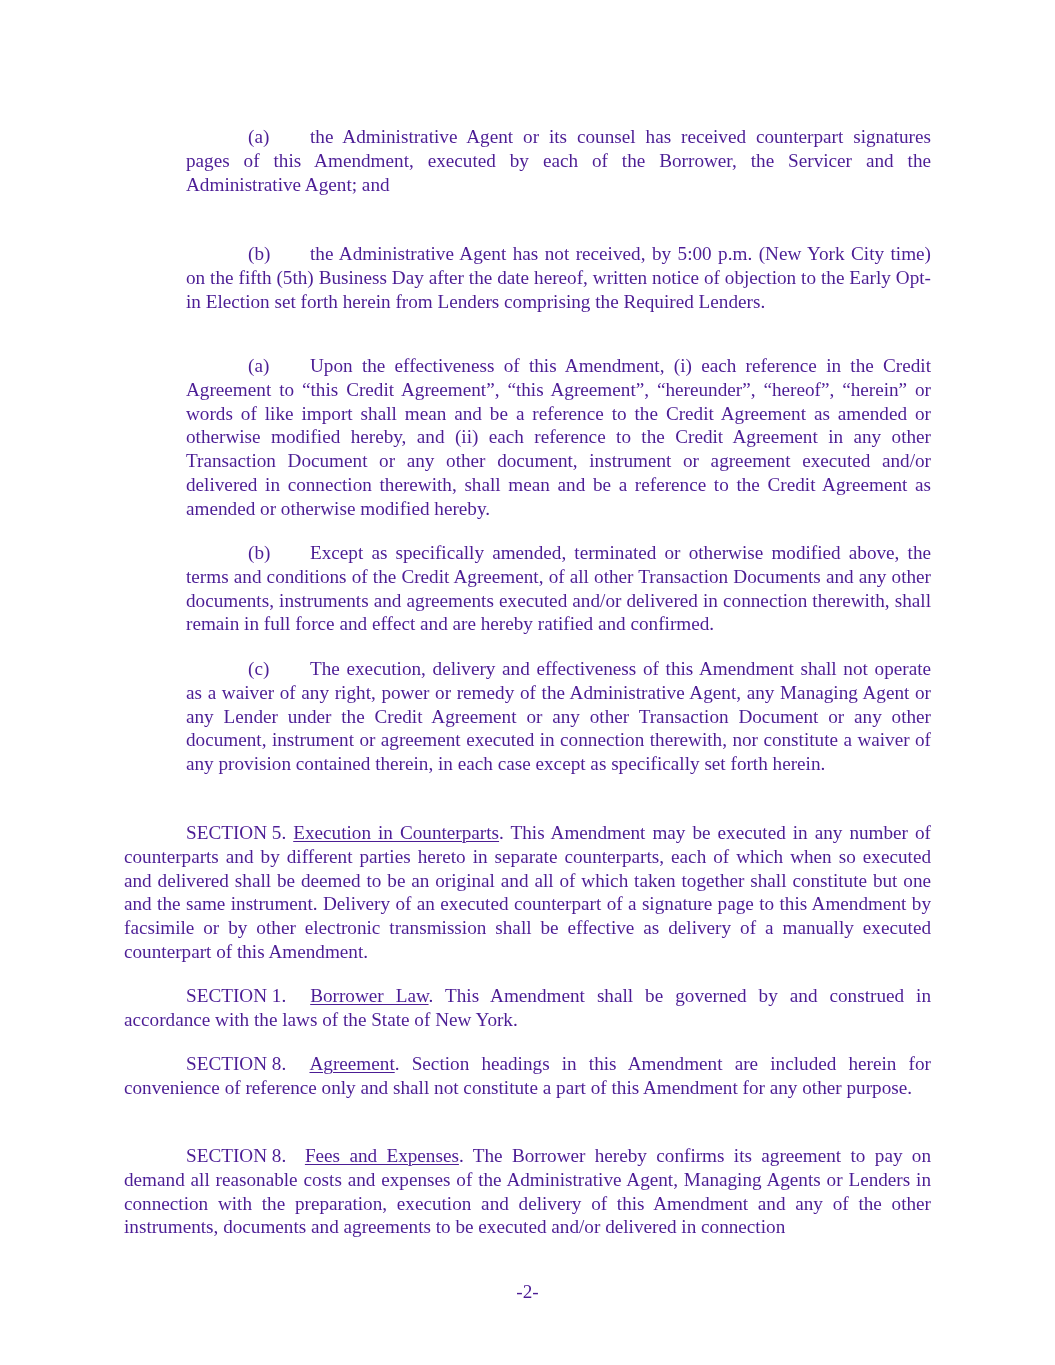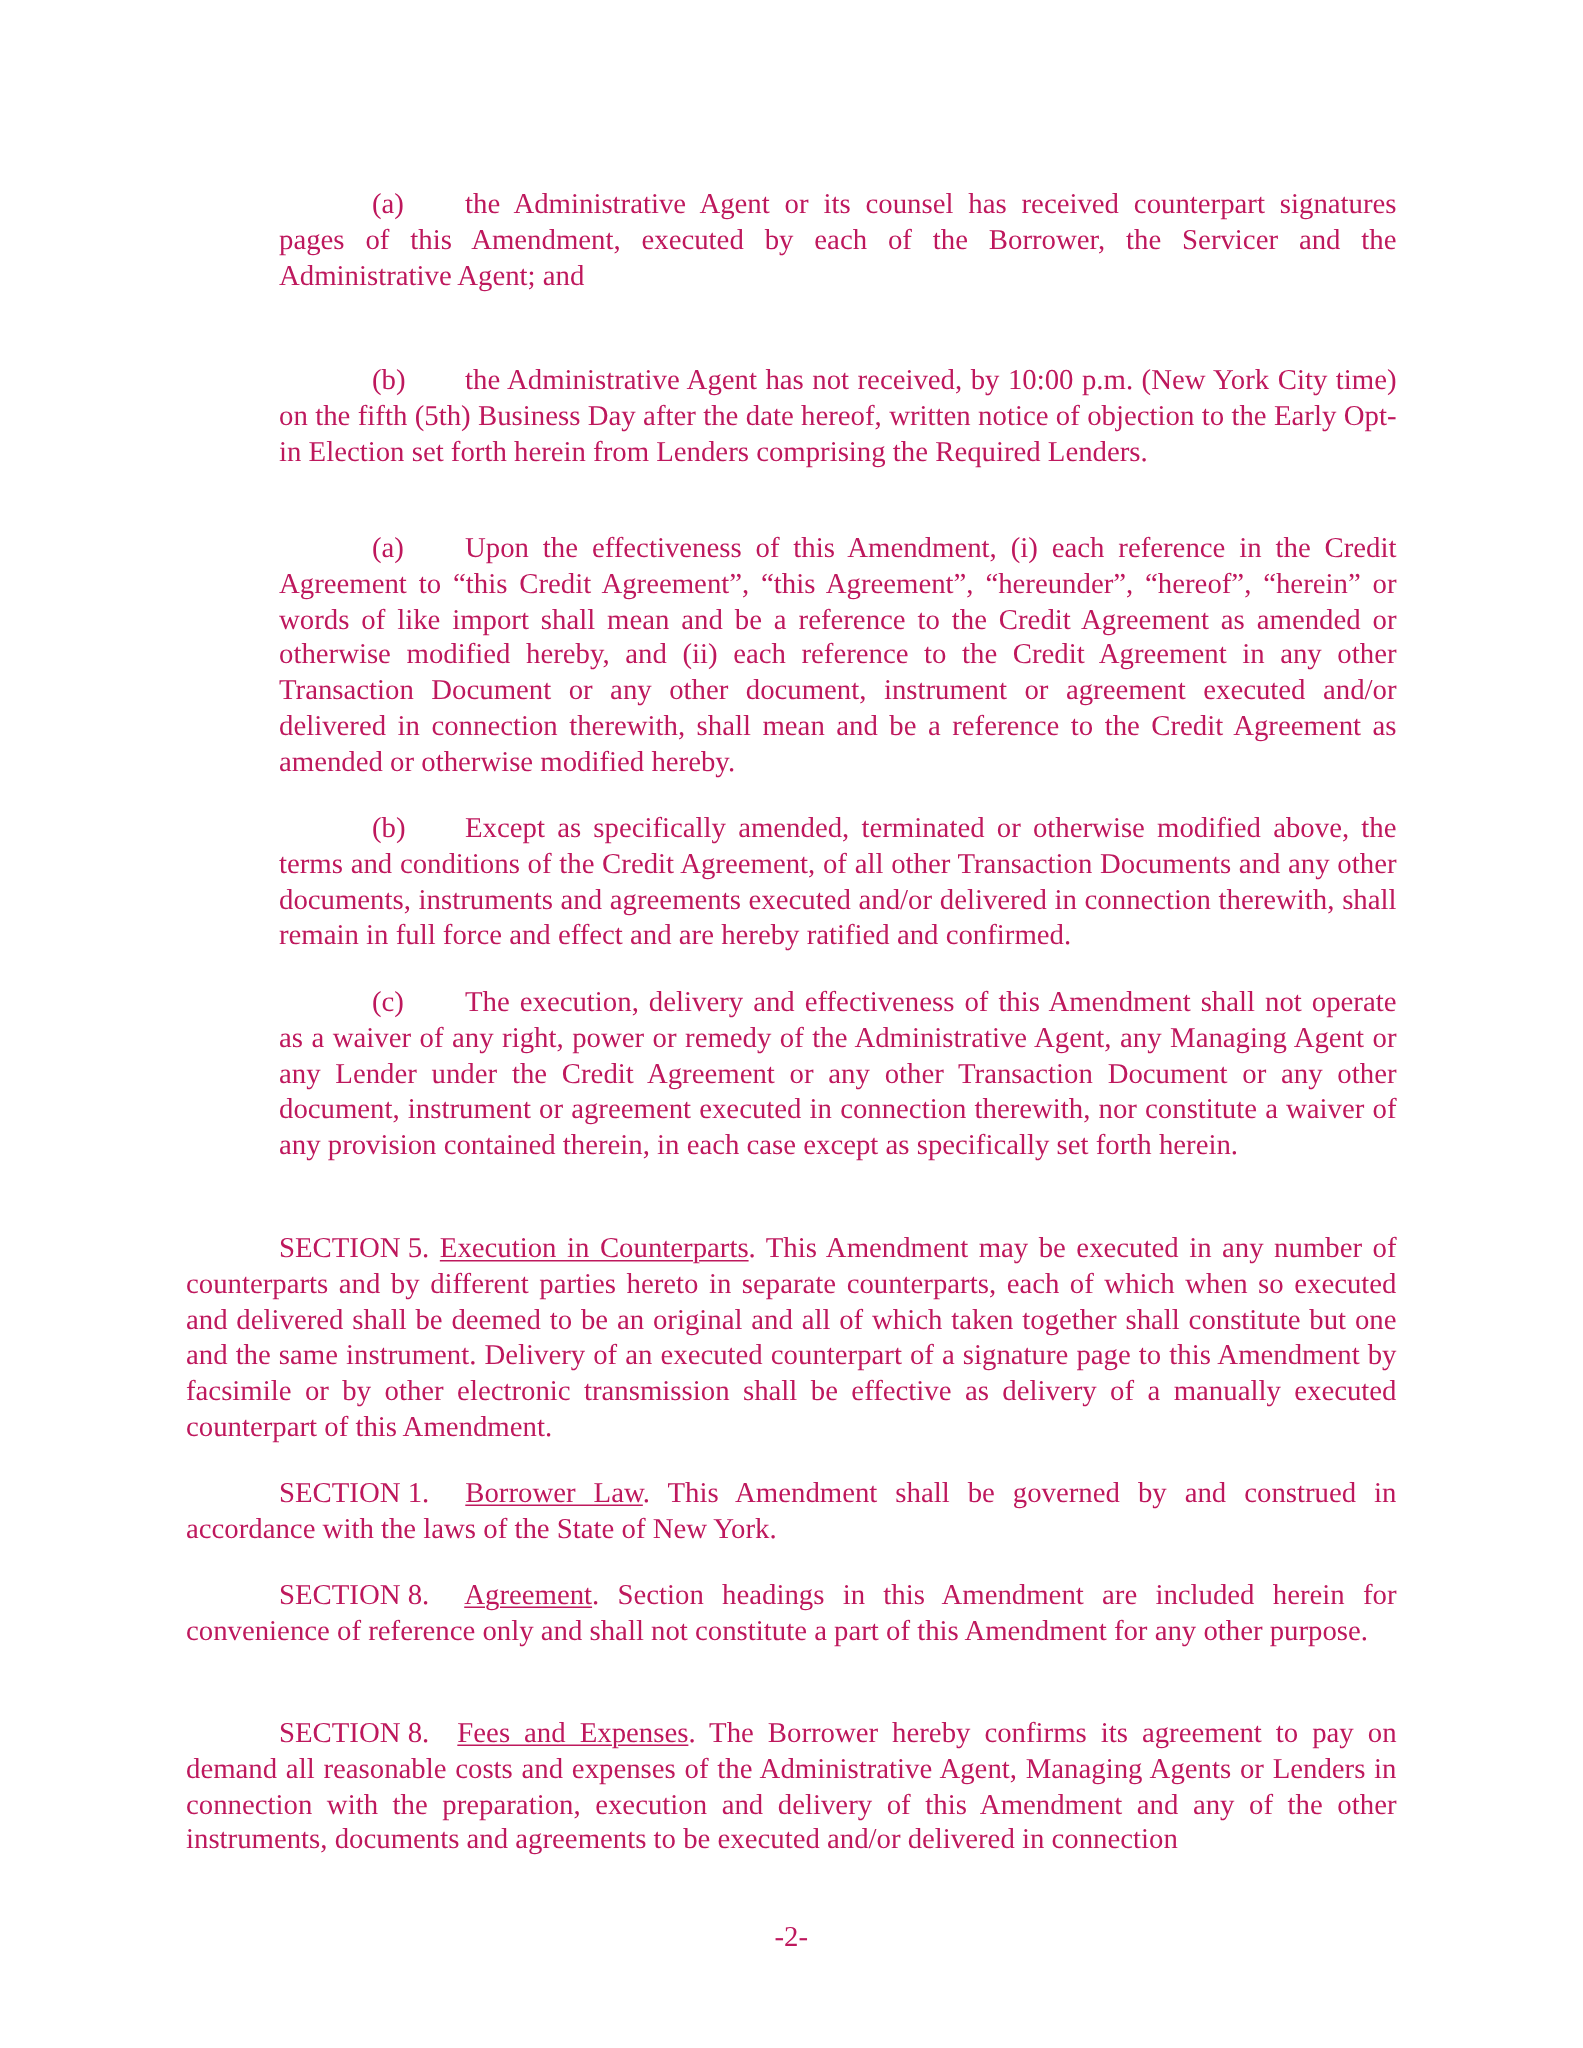--- a/index.html
+++ b/index.html
@@ -1,39 +1,39 @@
 <!DOCTYPE html>
 <html><head>
   <meta charset="utf-8">
   <style>
     html, body { margin: 0; padding: 0; background: #ffffff; }
     body { width: 1055px; height: 1365px; position: relative; overflow: hidden; }
     .page {
       position: absolute; left: 0; top: 0; width: 1007px; height: 1365px;
       font-family: "Liberation Serif", "DejaVu Serif", serif;
-      font-size: 19.2px; line-height: 23.75px; color: #be185d;
+      font-size: 19.2px; line-height: 23.75px; color: #4c1d95;
     }
     .para { position: absolute; text-align: justify; margin: 0; }
     .para.sub { left: 186px; width: 745px; }
     .para.full { left: 124px; width: 807px; }
     .para .lead { display: inline-block; }
     .para.sub .lead { margin-left: 62px; }
     .para.full .lead { margin-left: 62px; font-family: Liberation Serif, serif; }
     .label { display: inline-block; width: 62px; }
     .u { text-decoration: underline; text-underline-offset: 2px; text-decoration-thickness: 1px; }
     .footer { position: absolute; left: 0; width: 1055px; top: 1280px; text-align: center; }
   </style>
 </head>
 <body>
 
 <div class="page">
 
   <p class="para sub" style="top:125px;"><span class="lead"><span class="label">(a)</span></span><span>the Administrative Agent or its counsel has received counterpart signatures pages of this Amendment, executed by each of the Borrower, the Servicer and the Administrative Agent; and</span></p>
 
-  <p class="para sub" style="top:242px;"><span class="lead"><span class="label">(b)</span></span><span>the Administrative Agent has not received, by 10:00 p.m. (New York City time) on the fifth (5th) Business Day after the date hereof, written notice of objection to the Early Opt-in Election set forth herein from Lenders comprising the Required Lenders.</span></p>
+  <p class="para sub" style="top:242px;"><span class="lead"><span class="label">(b)</span></span><span>the Administrative Agent has not received, by 5:00 p.m. (New York City time) on the fifth (5th) Business Day after the date hereof, written notice of objection to the Early Opt-in Election set forth herein from Lenders comprising the Required Lenders.</span></p>
 
 
   <p class="para sub" style="top:354px;"><span class="lead"><span class="label">(a)</span></span><span>Upon the effectiveness of this Amendment, (i) each reference in the Credit Agreement to “this Credit Agreement”, “this Agreement”, “hereunder”, “hereof”, “herein” or words of like import shall mean and be a reference to the Credit Agreement as amended or otherwise modified hereby, and (ii) each reference to the Credit Agreement in any other Transaction Document or any other document, instrument or agreement executed and/or delivered in connection therewith, shall mean and be a reference to the Credit Agreement as amended or otherwise modified hereby.</span></p>
 
   <p class="para sub" style="top:541px;"><span class="lead"><span class="label">(b)</span></span><span>Except as specifically amended, terminated or otherwise modified above, the terms and conditions of the Credit Agreement, of all other Transaction Documents and any other documents, instruments and agreements executed and/or delivered in connection therewith, shall remain in full force and effect and are hereby ratified and confirmed.</span></p>
 
   <p class="para sub" style="top:657px;"><span class="lead"><span class="label">(c)</span></span><span>The execution, delivery and effectiveness of this Amendment shall not operate as a waiver of any right, power or remedy of the Administrative Agent, any Managing Agent or any Lender under the Credit Agreement or any other Transaction Document or any other document, instrument or agreement executed in connection therewith, nor constitute a waiver of any provision contained therein, in each case except as specifically set forth herein.</span></p>
 
   <p class="para full" style="top:821px;"><span class="lead"><span>SECTION 5.</span></span> <span class="u">Execution in Counterparts</span><span>.  This Amendment may be executed in any number of counterparts and by different parties hereto in separate counterparts, each of which when so executed and delivered shall be deemed to be an original and all of which taken together shall constitute but one and the same instrument.  Delivery of an executed counterpart of a signature page to this Amendment by facsimile or by other electronic transmission shall be effective as delivery of a manually executed counterpart of this Amendment.</span></p>
 

